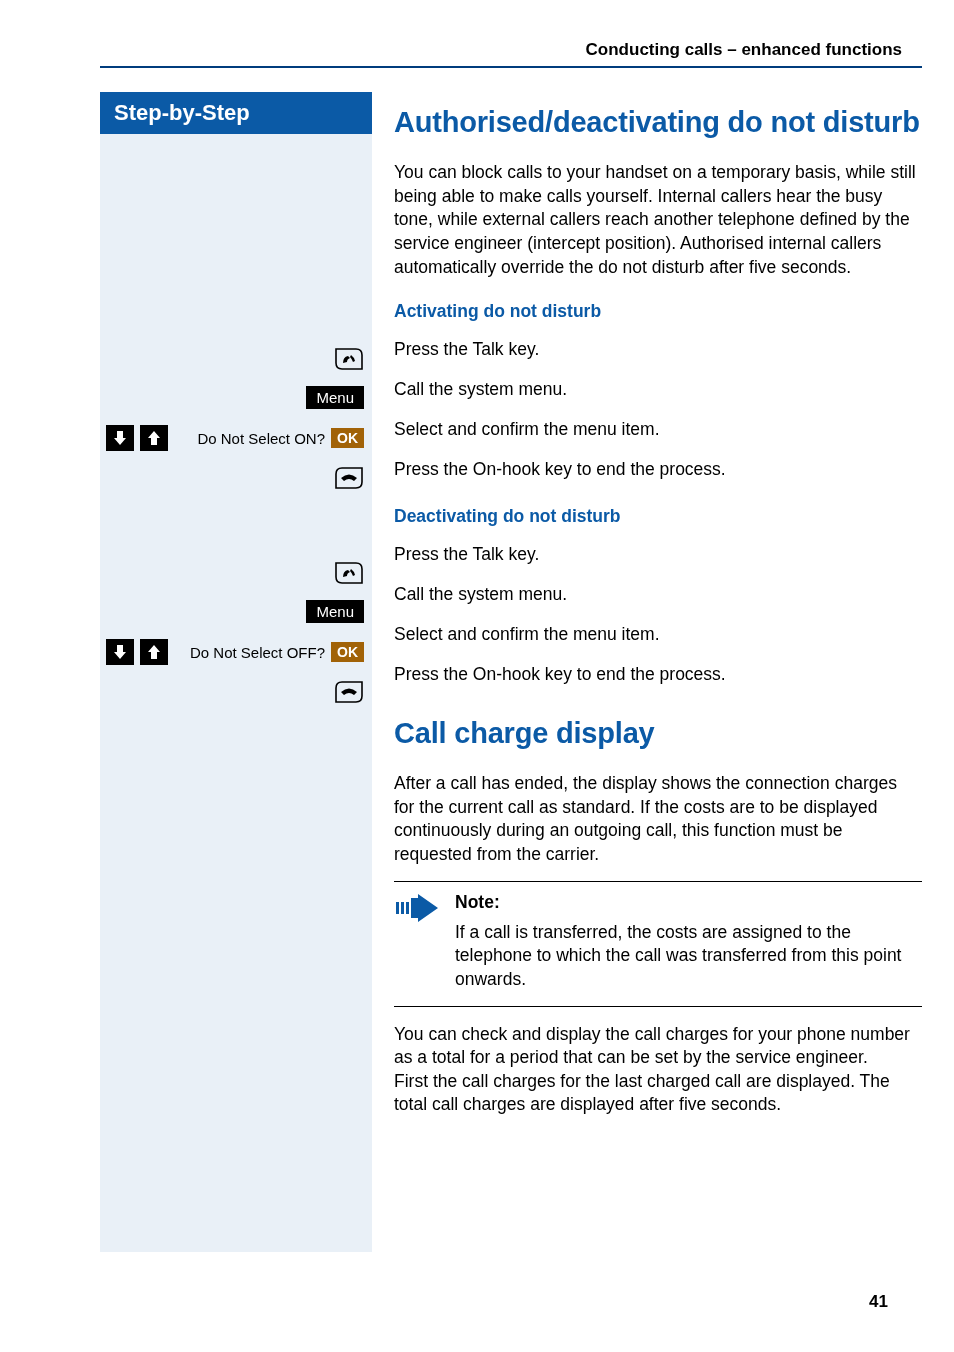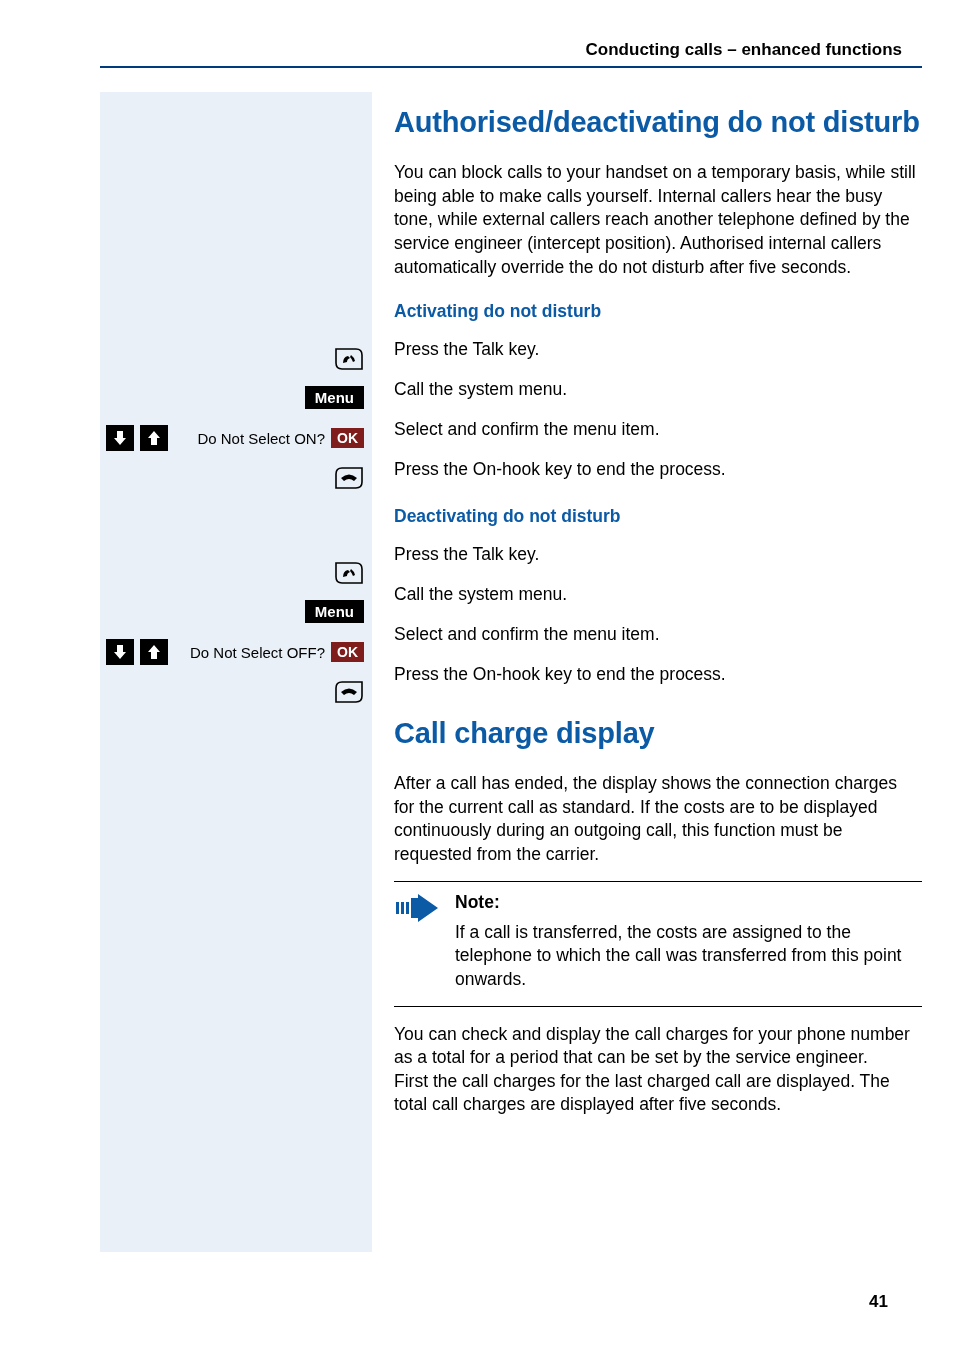--- a/index.html
+++ b/index.html
@@ -8,22 +8,22 @@
   .header-row { display: flex; justify-content: flex-end; padding-right: 20px; }
   .header { font-weight: bold; font-size: 17px; color: #000; }
   .header-rule { border: none; border-top: 2px solid #003c7d; margin-top: 6px; margin-left: 100px; margin-right: 0; }
   .columns { display: flex; margin-top: 24px; }
   .sidebar { width: 372px; flex: 0 0 372px; position: relative; }
   .sidebar-bg { position: absolute; left: 100px; top: 0; width: 272px; height: 1160px; background: #e9f0f7; }
   .sidebar-header { position: absolute; left: 100px; top: 0; width: 272px; background: #0b5aa6; color: #fff; font-weight: bold; font-size: 22px; padding: 8px 14px; }
   .side-item { position: absolute; right: 8px; display: flex; align-items: center; gap: 6px; }
   .arrow-key { width: 28px; height: 26px; background: #000; display: flex; align-items: center; justify-content: center; }
   .arrow-key svg { fill: #fff; }
-  .menu-btn { background: #000; color: #fff; font-weight: bold; font-size: 15px; padding: 3px 10px; font-family: Arial, sans-serif; }
-  .ok-btn { background: #7f1d1d; color: #fff; font-weight: bold; font-size: 14px; padding: 2px 6px; }
+  .menu-btn { background: #000; color: #fff; font-weight: normal; font-size: 15px; padding: 3px 10px; font-family: Arial, sans-serif; }
+  .ok-btn { background: #a16207; color: #fff; font-weight: bold; font-size: 14px; padding: 2px 6px; }
   .menu-label { font-size: 15px; color: #000; }
   .key-icon { width: 30px; height: 24px; }
   .content { flex: 1; padding-left: 22px; padding-right: 0px; }
   .h1 { color: #0b5aa6; font-size: 29px; font-weight: bold; font-family: Arial, sans-serif; margin-bottom: 22px; letter-spacing: -0.2px; }
   .body { font-size: 17.5px; line-height: 1.35; color: #000; margin-bottom: 22px; }
   .h3 { color: #0b5aa6; font-size: 17.5px; font-weight: bold; margin-bottom: 16px; margin-top: 6px; }
   .step-line { font-size: 17.5px; line-height: 1.35; margin-bottom: 16px; min-height: 24px; display: flex; align-items: center; }
   .note-box { border-top: 1px solid #000; border-bottom: 1px solid #000; padding: 10px 0 14px 0; display: flex; gap: 15px; margin-bottom: 16px; }
   .note-icon { flex: 0 0 46px; padding-top: 2px; }
   .note-title { font-weight: bold; font-size: 17.5px; margin-bottom: 8px; }
@@ -37,20 +37,21 @@
 <div class="page">
   <div class="header-row">
     <div class="header">Conducting calls – enhanced functions</div>
   </div>
   <hr class="header-rule">
 
   <div class="columns">
 
     <div class="sidebar">
       <div class="sidebar-bg"></div>
+      <div class="sidebar-header">Step-by-Step</div>
 
       <div class="side-item" style="top:255px;">
         <span class="key-icon">
           <svg class="talk-key-svg" width="30" height="24" viewBox="0 0 30 24">
               <path d="M2 2 L22 2 Q28 2 28 8 L28 22 L8 22 Q2 22 2 16 Z" fill="none" stroke="#000" stroke-width="1.6"></path>
               <path d="M9 16 Q9 10 14 9 L16 11 Q13 12 13 15 Z M17 8 Q20 10 21 14 L19 15 Q18 12 16 10 Z" fill="#000"></path>
             </svg>
         </span>
       </div>
       <div class="side-item" style="top:294px;">

